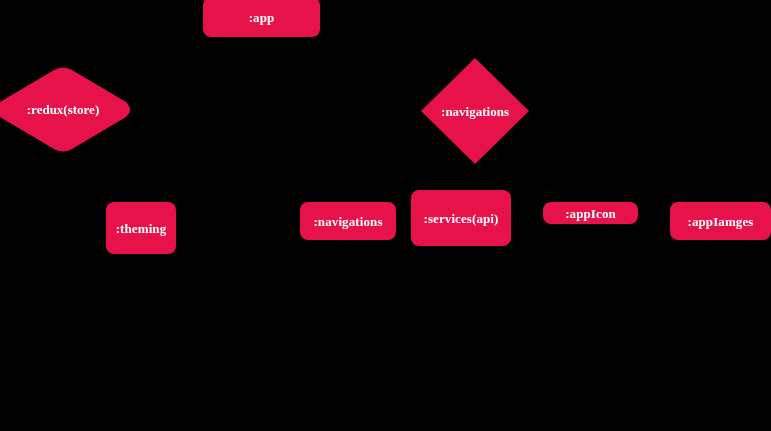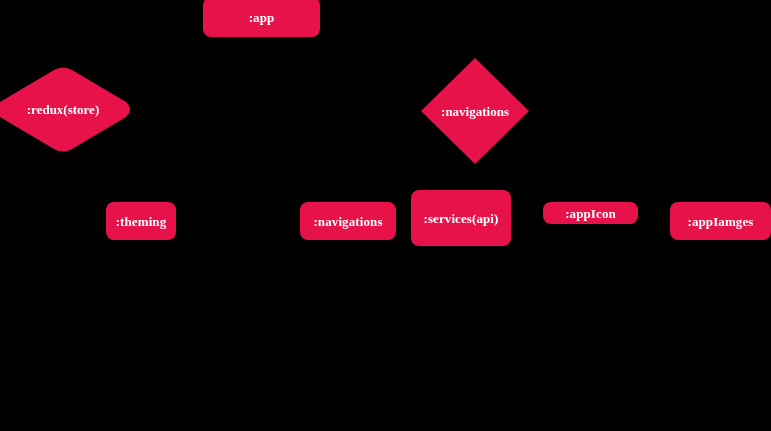--- a/index.html
+++ b/index.html
@@ -84,21 +84,21 @@
     <div class="shape-label">:redux(store)</div>
   </div>
 
   <div class="shape-wrap" style="left:421px; top:58px; width:108px; height:106px;">
     <svg width="108" height="106" viewBox="0 0 108 106">
       <path d="M 54 0 L 108 53 L 54 106 L 0 53 Z" fill="#E8124A"></path>
     </svg>
     <div class="shape-label">:navigations</div>
   </div>
 
-  <div class="node node-rect" style="left:106px; top:202px; width:70px; height:38px;">
+  <div class="node node-rect" style="left:106px; top:202px; width:70px; height:52px;">
     <span>:theming</span>
   </div>
 
 
   <div class="node node-rect" style="left:300px; top:202px; width:96px; height:38px;">
     <span>:navigations</span>
   </div>
 
   <div class="node node-rect" style="left:411px; top:190px; width:100px; height:56px;">
     <span>:services(api)</span>

